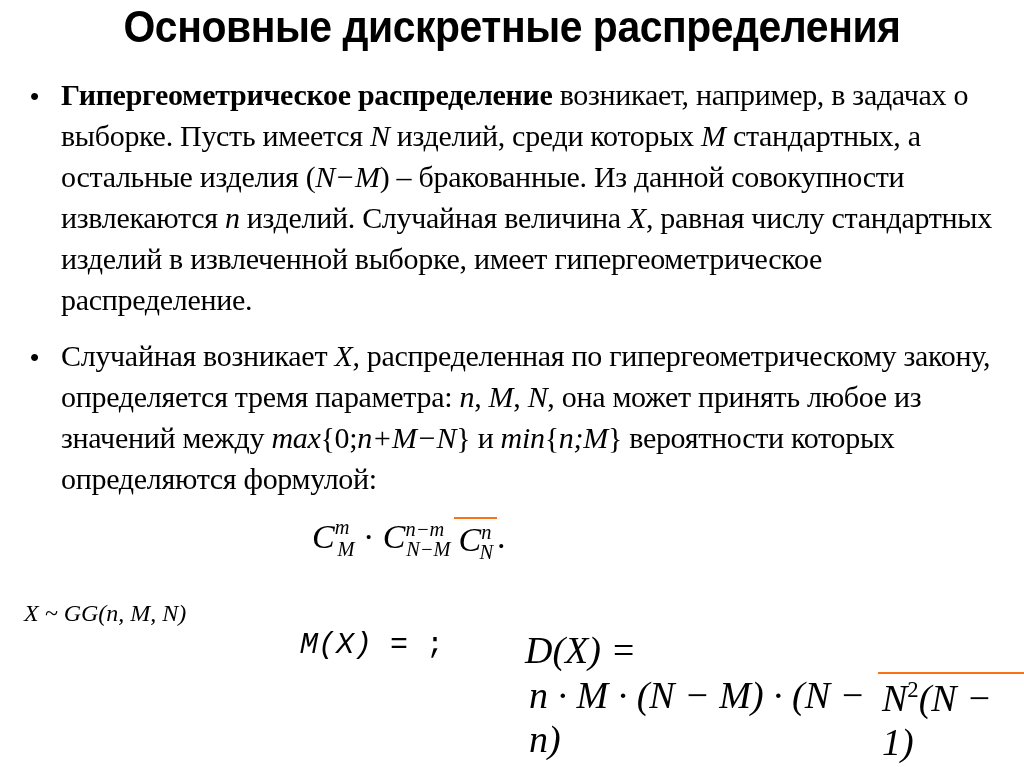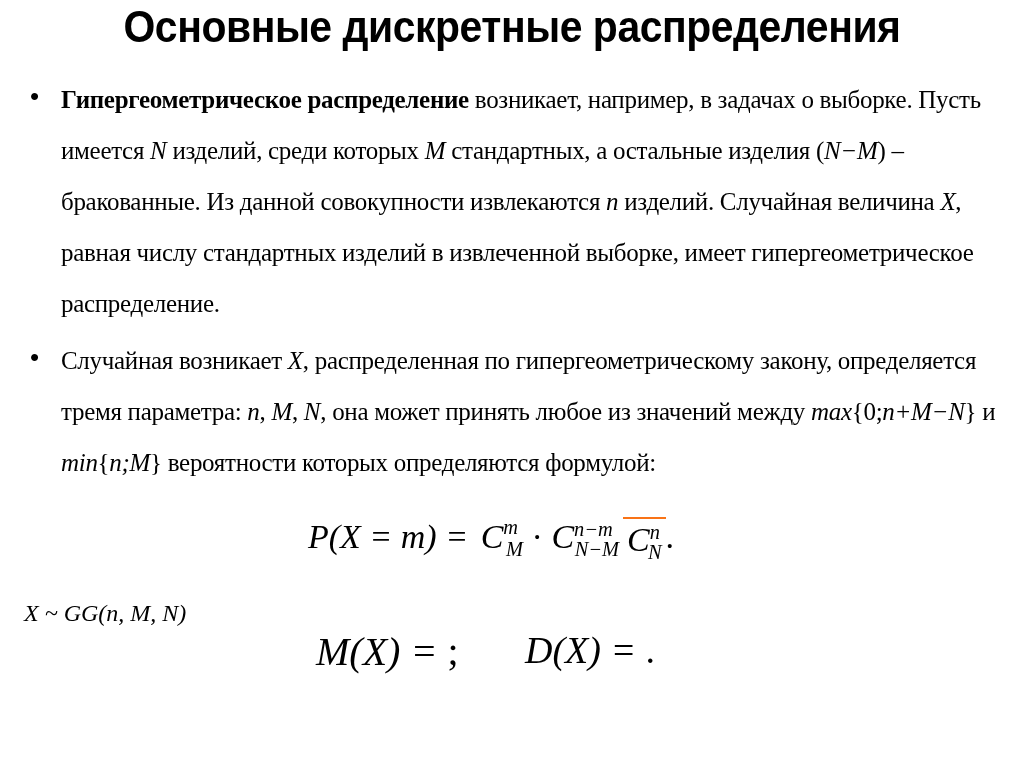--- a/index.html
+++ b/index.html
@@ -1,20 +1,20 @@
 <!DOCTYPE html>
 <html><head>
 <meta charset="utf-8">
 <style>
   html, body { margin:0; padding:0; background:#ffffff; }
   body { width:1024px; height:767px; position:relative; overflow:hidden; color:#000; font-family:"Liberation Serif", serif; }
   .title { position:absolute; left:0; top:2px; width:1024px; text-align:center; font-family:"Liberation Sans", sans-serif; font-weight:bold; font-size:44px; letter-spacing:-0.5px; transform:scaleX(0.93); transform-origin:center; }
   .bullet { position:absolute; left:30px; font-size:30px; line-height:44px; }
   .dot { position:absolute; left:0; top:0; font-family:"Liberation Sans", sans-serif; font-size:26px; }
-  .text { position:absolute; left:31px; top:0; width:945px; font-size:25px; line-height:51px; letter-spacing:-0.3px; }
+  .text { position:absolute; left:31px; top:0; width:945px; font-size:30px; line-height:41px; letter-spacing:-0.3px; }
   .text i, .text .it { font-style:italic; }
   .b1 { top:74px; }
   .b2 { top:335px; }
   .formula { position:absolute; font-family:"Liberation Serif", serif; font-size:34px; }
   .frac { display:inline-flex; flex-direction:row; align-items:center; vertical-align:middle; }
   .frac .num { padding:0 4px 2px; }
   .frac .den { border-top:2px solid #f97316; padding:2px 4px 0; }
   .it { font-style:italic; }
   sub, sup { font-size:60%; font-style:italic; }
 </style>
@@ -31,30 +31,32 @@
 </div>
 
 <div class="bullet b2">
   <span class="dot">•</span>
   <div class="text">
     <span>Случайная возникает </span><i>X</i><span>, распределенная по гипергеометрическому закону, определяется тремя параметра: </span><i>n</i><span>, </span><i>M</i><span>, </span><i>N</i><span>, она может принять любое из значений между </span><i>max</i><span>{0;</span><i>n+M−N</i><span>} и </span><i>min</i><span>{</span><i>n;M</i><span>} вероятности которых определяются формулой:</span>
   </div>
 </div>
 
 <div class="formula" style="left:308px; top:517px;">
-  <span class="it">P(X = m) =</span>
   <span class="frac">
     <span class="num"><span class="it">C</span><sup style="position:relative;top:-2px;">m</sup><sub style="margin-left:-12px;">M</sub><span> · </span><span class="it">C</span><sup>n−m</sup><sub style="margin-left:-38px;">N−M</sub></span>
     <span class="den"><span class="it">C</span><sup>n</sup><sub style="margin-left:-12px;">N</sub></span>
   </span><span>.</span>
 </div>
 
 <div class="formula it" style="left:24px; top:600px; font-size:24px;">X ~ GG(n, M, N)</div>
 
-<div class="formula" style="left:316px; top:628px; font-size:40px;">
+<div class="formula" style="left:300px; top:628px; font-size:30px;font-family:Liberation Mono, monospace;">
   <span class="it">M(X) =</span>
   <span>;</span>
 </div>
 
 <div class="formula" style="left:525px; top:628px; font-size:38px;">
   <span class="it">D(X) =</span>
-  <span>.</span>
+  <span class="frac">
+    <span class="num it">n · M · (N − M) · (N − n)</span>
+    <span class="den it"><span>N</span><sup style="font-style:normal;">2</sup><span>(N − 1)</span></span>
+  </span><span>.</span>
 </div>
 
 </body></html>

